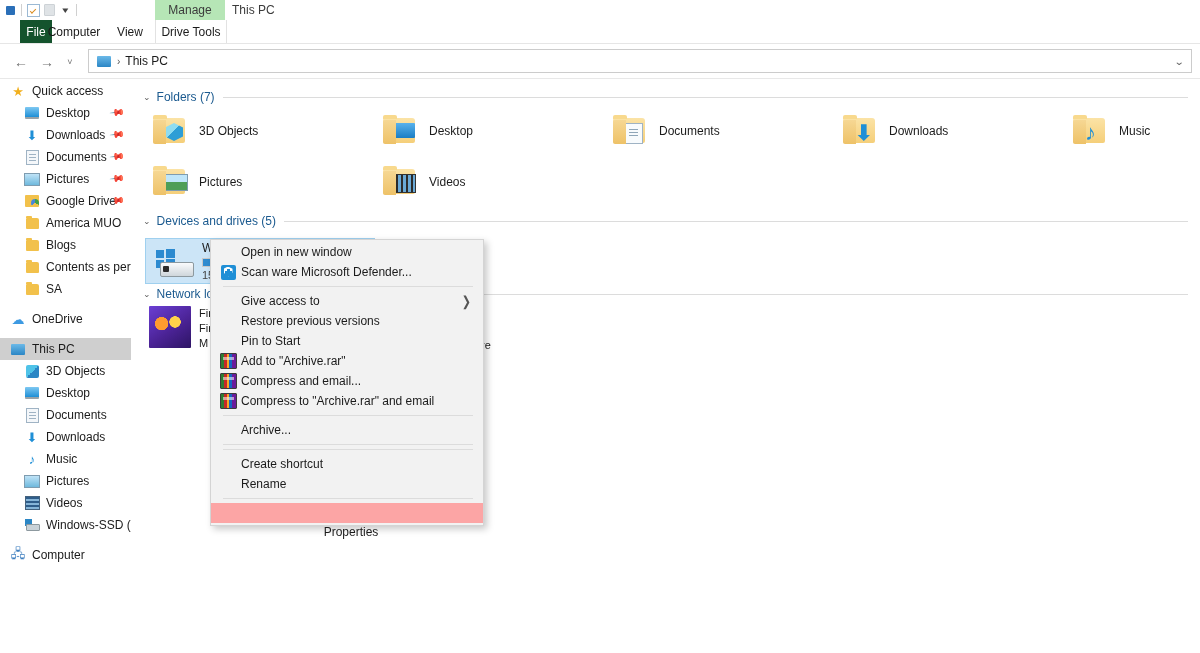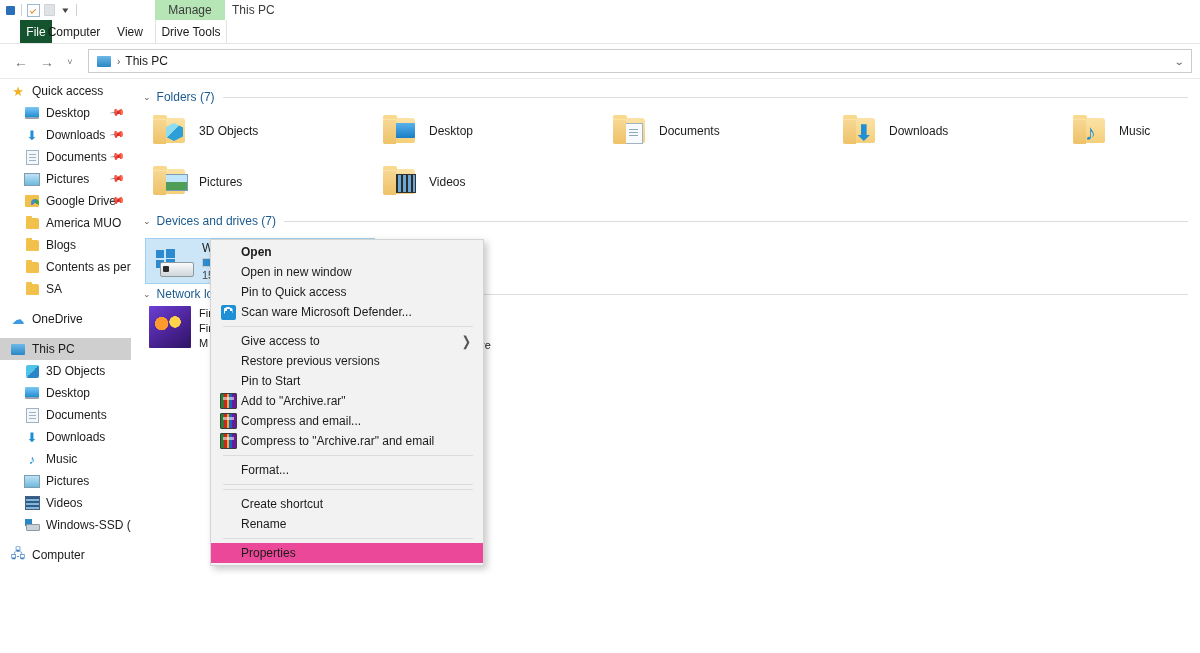--- a/index.html
+++ b/index.html
@@ -220,21 +220,21 @@
     position: absolute; left: 210px; top: 239px; width: 272px;
     background: #f2f2f2; border: 1px solid #d4d4d4;
     box-shadow: 3px 3px 7px rgba(0,0,0,0.22);
     padding: 2px 0 2px 0; z-index: 50;
   }
   .ctx-item {
     height: 20px; display: flex; align-items: center; position: relative;
     font-size: 12px; color: #1b1b1b; padding-left: 6px; white-space: nowrap;
   }
   .ctx-item.bold { font-weight: bold; }
-  .ctx-item.highlight { background: #ec4899; }
+  .ctx-item.highlight { background: #fca5a5; flex-direction: column; }
   .ctx-ico { width: 22px; height: 20px; display:flex; align-items:center; justify-content:center; flex:0 0 22px;}
   .ctx-label { margin-left: 2px; }
   .ctx-sep { height: 1px; background: #dcdcdc; margin: 4px 10px 4px 12px; }
   .ctx-arrow { position: absolute; right: 12px; font-size: 11px; color: #555; transform: scaleY(1.25); }
   .defender-ico {
     width: 15px; height: 15px; background: #1f8fd6; border-radius: 2px; position: relative;
   }
   .defender-ico:after{
     content:""; position:absolute; left:3px; top:2px; width:9px; height:10px; background:#fff;
     clip-path: polygon(50% 0, 100% 22%, 100% 60%, 50% 100%, 0 60%, 0 22%);
@@ -544,21 +544,21 @@
               <div class="emb-video"></div>
             </div>
             <div class="folder-front"></div>
           </div>
       </div>
       <span class="tlabel">Videos</span>
     </div>
 
     <div class="group-header" style="top:134px;">
       <span class="gchev">⌄</span>
-      <span>Devices and drives (7)</span>
+      <span>Devices and drives (5)</span>
       <span class="gline"></span>
     </div>
 
     <div class="drive-tile selected" style="left:14px; top:158px;">
       <div class="drive-icon">
         <div class="drive-winlogo">
             <span></span>
             <span></span>
             <span></span>
             <span></span>
@@ -589,31 +589,23 @@
       </div>
     </div>
 
     <div style="position:absolute; left:341px; top:228px; font-size:11px; color:#1b1b1b;">o</div>
     <div style="position:absolute; left:338px; top:244px; font-size:11px; color:#1b1b1b;">ller</div>
     <div style="position:absolute; left:336px; top:259px; font-size:11px; color:#1b1b1b;">ware</div>
   </div>
 
   <div class="ctxmenu">
 
-    <div class="ctx-item bold">
-      <span class="ctx-ico"></span>
-      <span class="ctx-label">Open</span>
-    </div>
     <div class="ctx-item">
       <span class="ctx-ico"></span>
       <span class="ctx-label">Open in new window</span>
-    </div>
-    <div class="ctx-item">
-      <span class="ctx-ico"></span>
-      <span class="ctx-label">Pin to Quick access</span>
     </div>
     <div class="ctx-item">
       <span class="ctx-ico">
           <span class="defender-ico"></span>
         </span>
       <span class="ctx-label">Scan ware Microsoft Defender...</span>
     </div>
 
     <div class="ctx-sep"></div>
 
@@ -646,21 +638,21 @@
       <span class="ctx-ico">
           <span class="rar-ico"></span>
         </span>
       <span class="ctx-label">Compress to "Archive.rar" and email</span>
     </div>
 
     <div class="ctx-sep"></div>
 
     <div class="ctx-item">
       <span class="ctx-ico"></span>
-      <span class="ctx-label">Format...</span>
+      <span class="ctx-label">Archive...</span>
     </div>
 
     <div class="ctx-sep"></div>
 
 
     <div class="ctx-sep"></div>
 
     <div class="ctx-item">
       <span class="ctx-ico"></span>
       <span class="ctx-label">Create shortcut</span>

